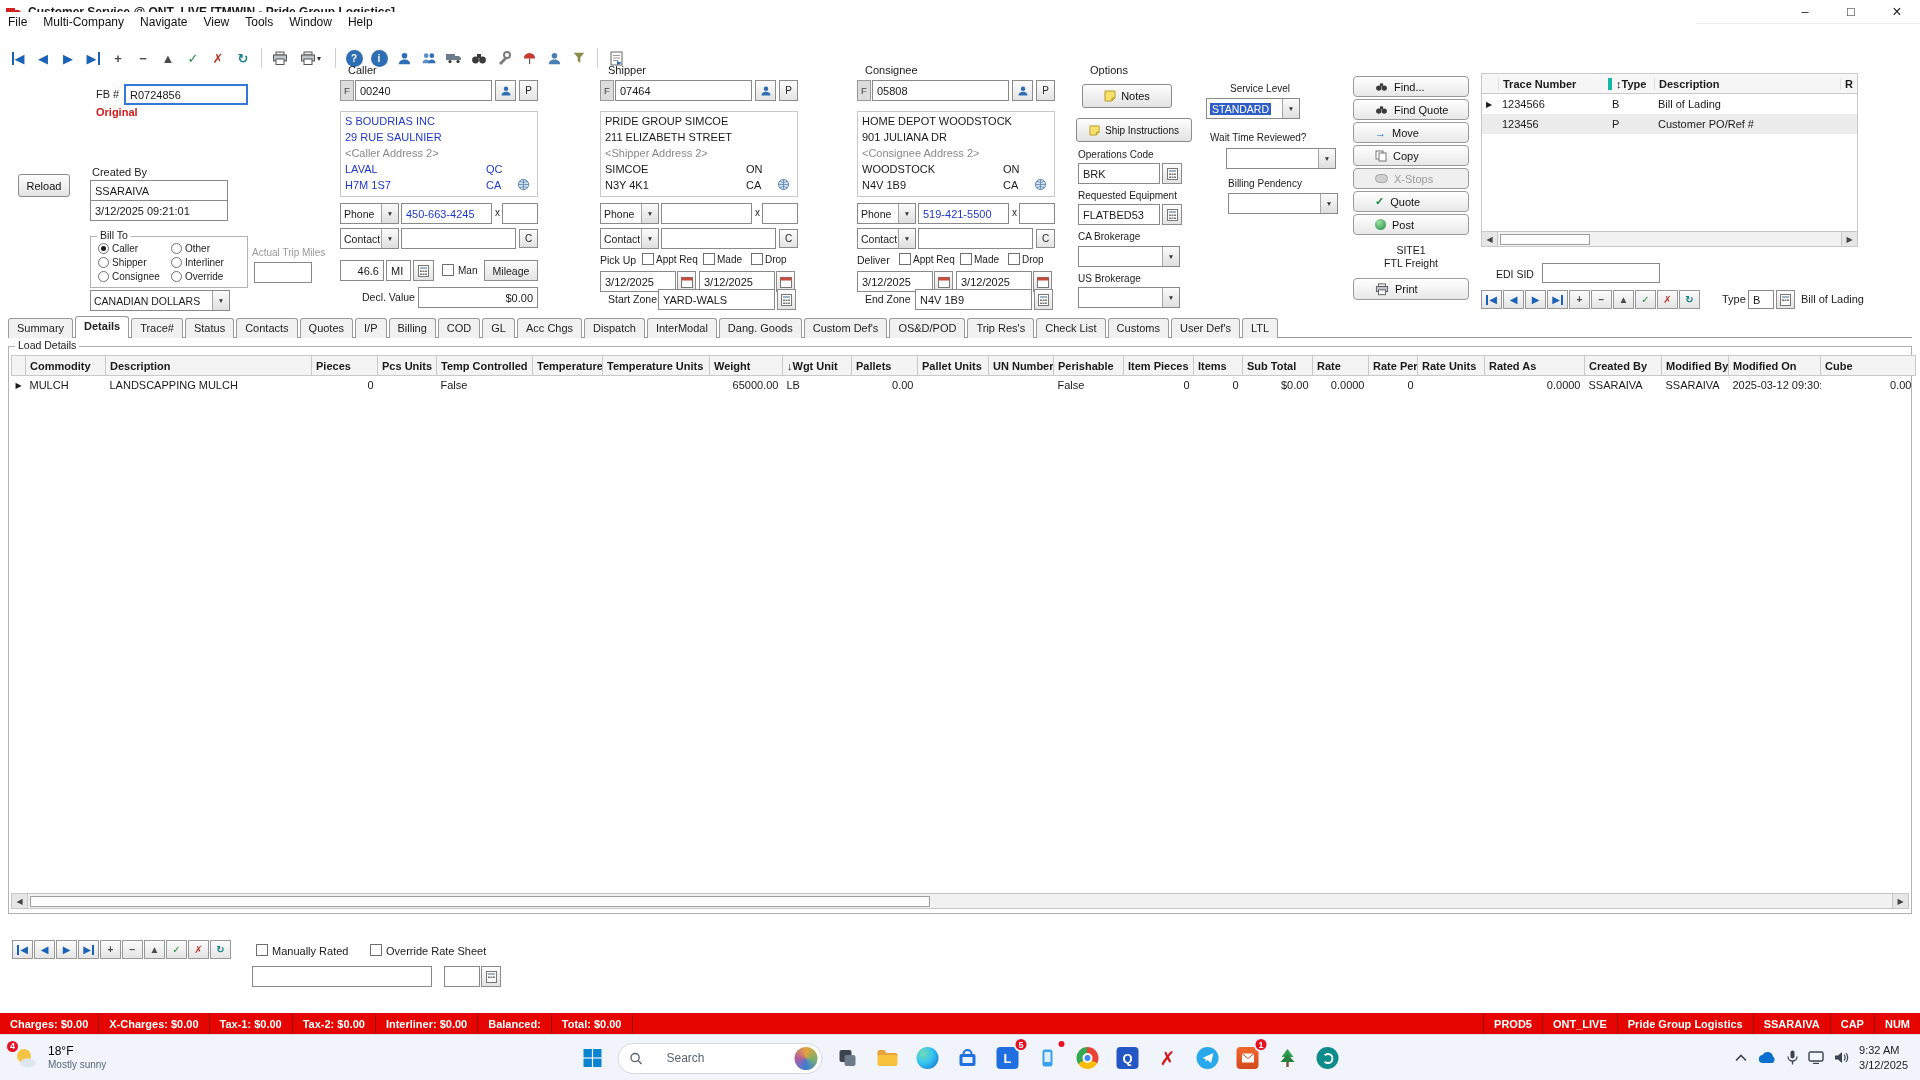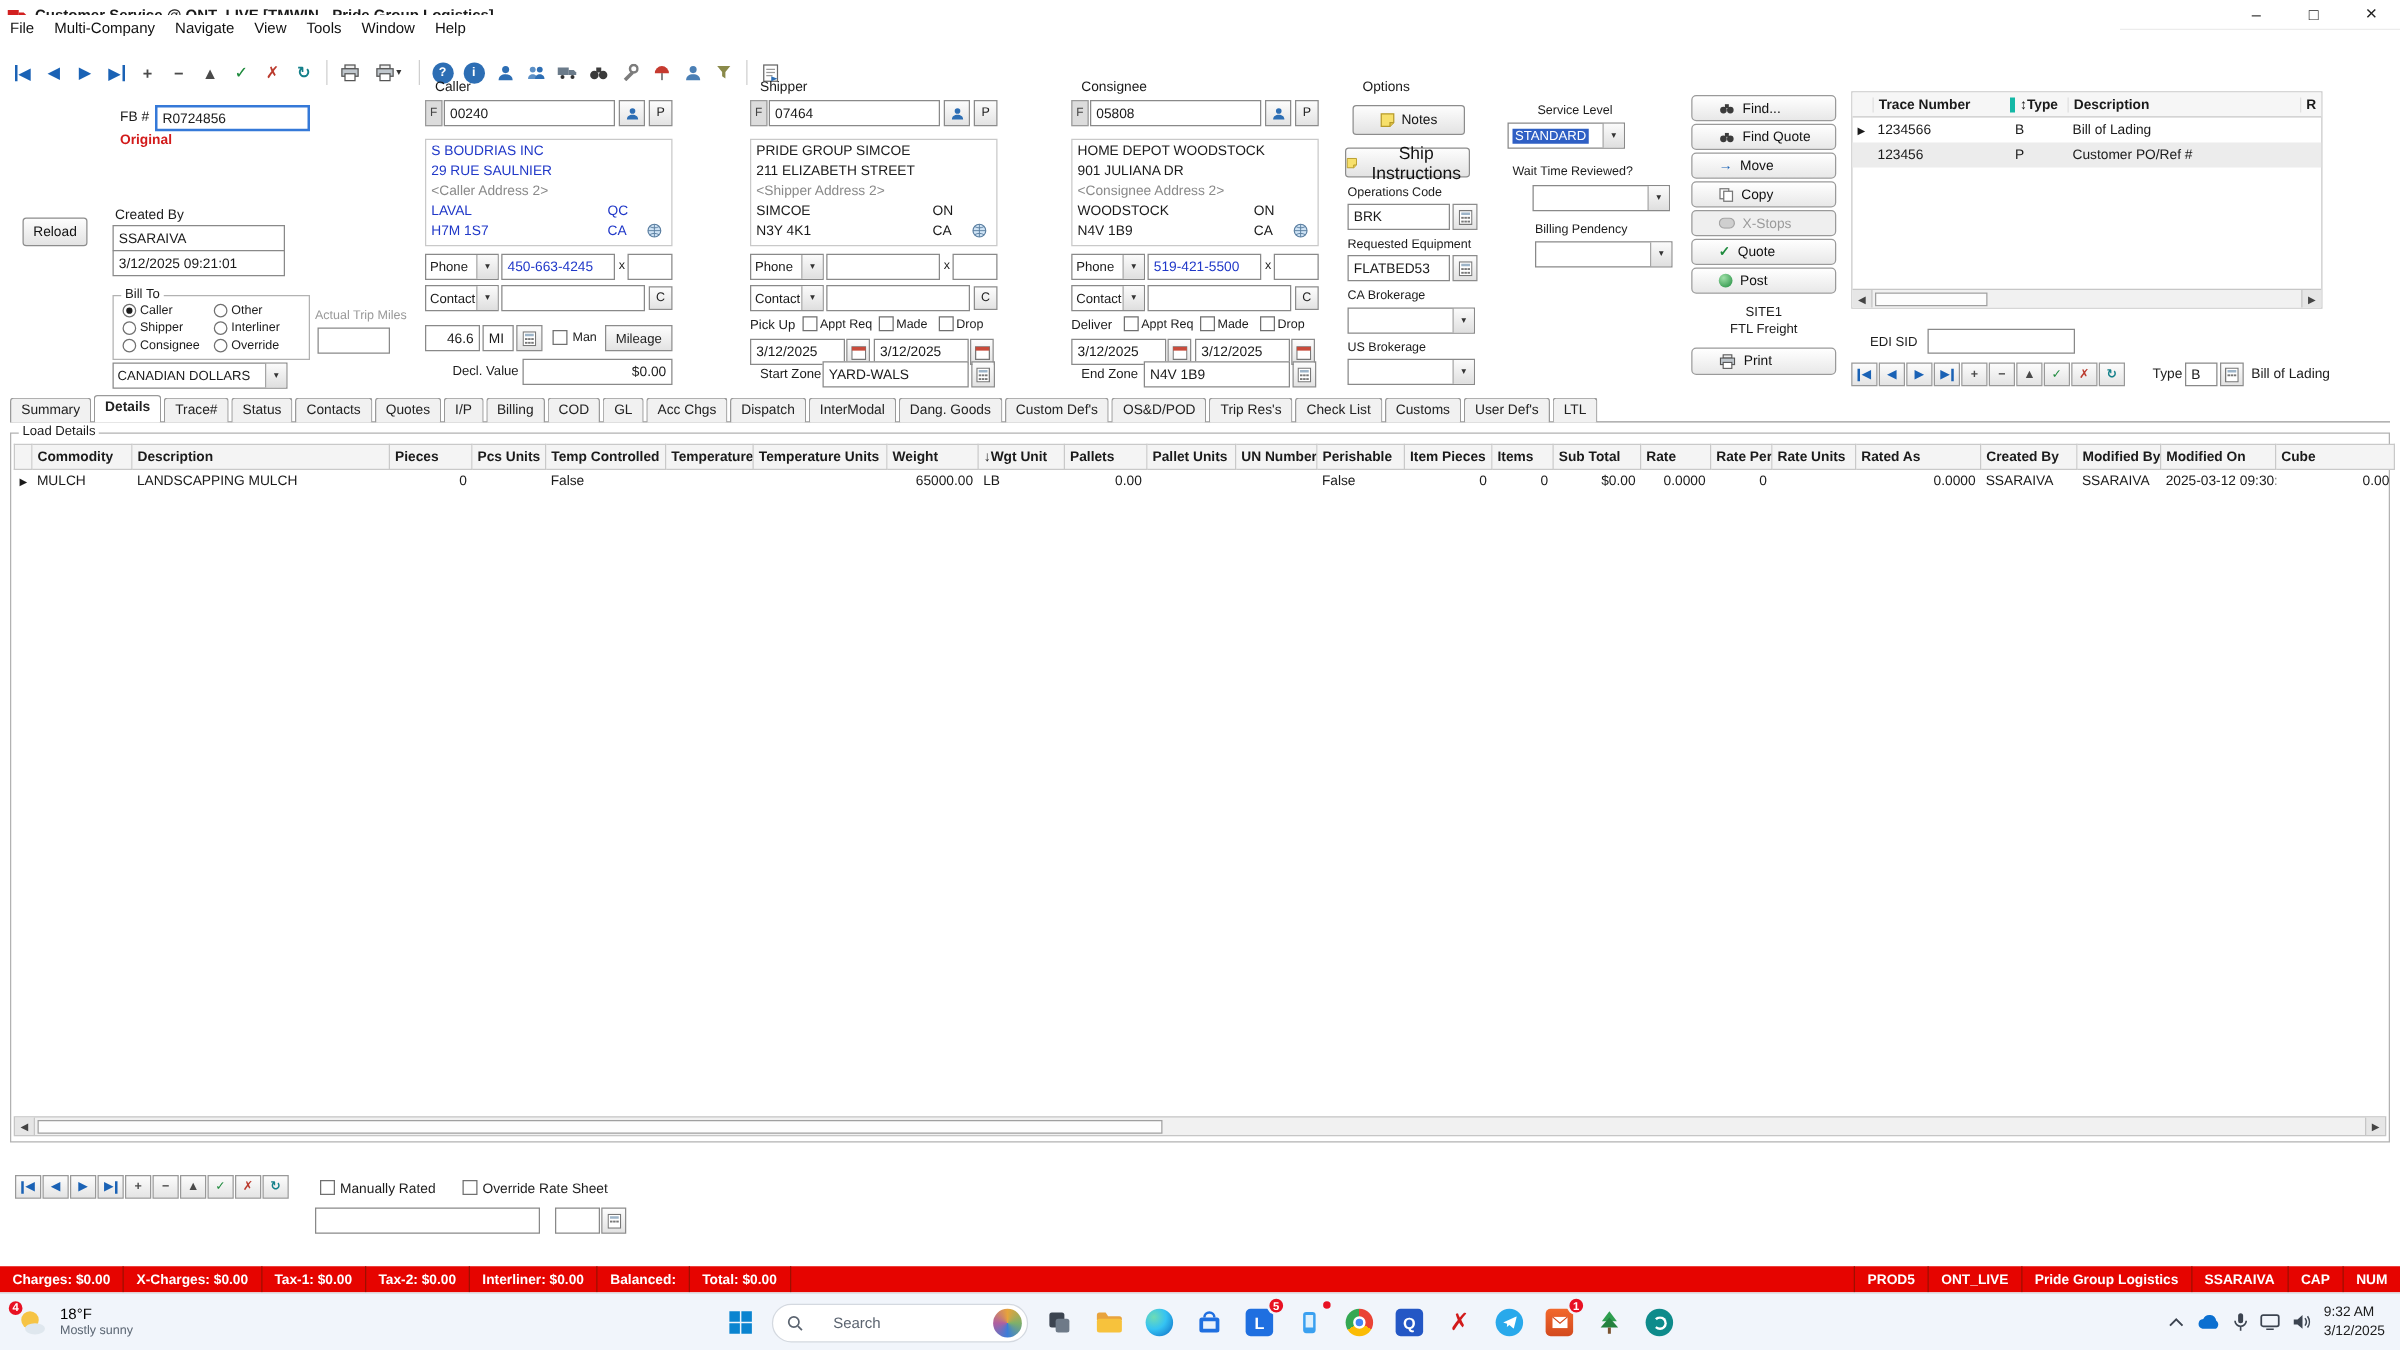--- a/index.html
+++ b/index.html
@@ -464,21 +464,21 @@
 
 <div class="a" style="left:1076px;top:64px;width:110px;height:250px">
   <span class="a seclbl" style="left:14px;top:0">Options</span>
   <button class="a btn" style="left:6px;top:20px;width:90px;height:24px">
       <svg width="12" height="12" viewBox="0 0 12 12">
         <path d="M1 1h10v7l-3 3H1z" fill="#f7e06b" stroke="#b79b2a"></path>
         <path d="M8 11V8h3" fill="#e6c94d" stroke="#b79b2a"></path>
       </svg>
       <span>Notes</span>
     </button>
-  <button class="a btn" style="left:0;top:54px;width:100px;height:24px;font-size:14px">
+  <button class="a btn" style="left:0;top:54px;width:116px;height:24px;font-size:10px">
       <svg width="11" height="11" viewBox="0 0 12 12">
         <path d="M1 1h10v7l-3 3H1z" fill="#f7e06b" stroke="#b79b2a"></path>
         <path d="M8 11V8h3" fill="#e6c94d" stroke="#b79b2a"></path>
       </svg>
       <span>Ship Instructions</span>
     </button>
   <span class="a slbl" style="left:2px;top:85px">Operations Code</span>
   <div class="a fld" style="left:2px;top:99px;width:82px">BRK</div>
   <span class="a sbtn" style="left:86px;top:99px;width:20px;height:21px">
       <svg width="11" height="12" viewBox="0 0 11 12">

